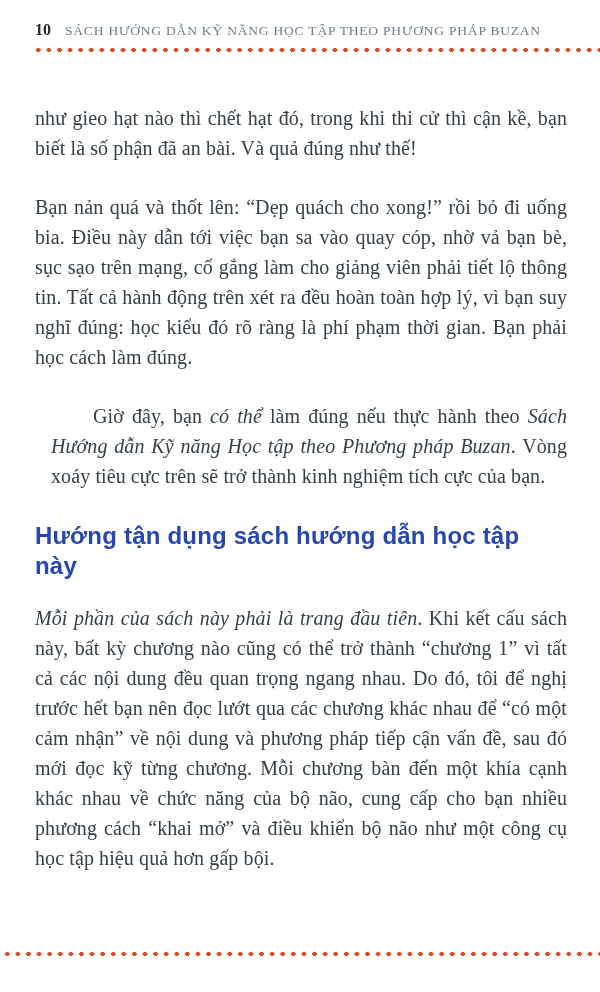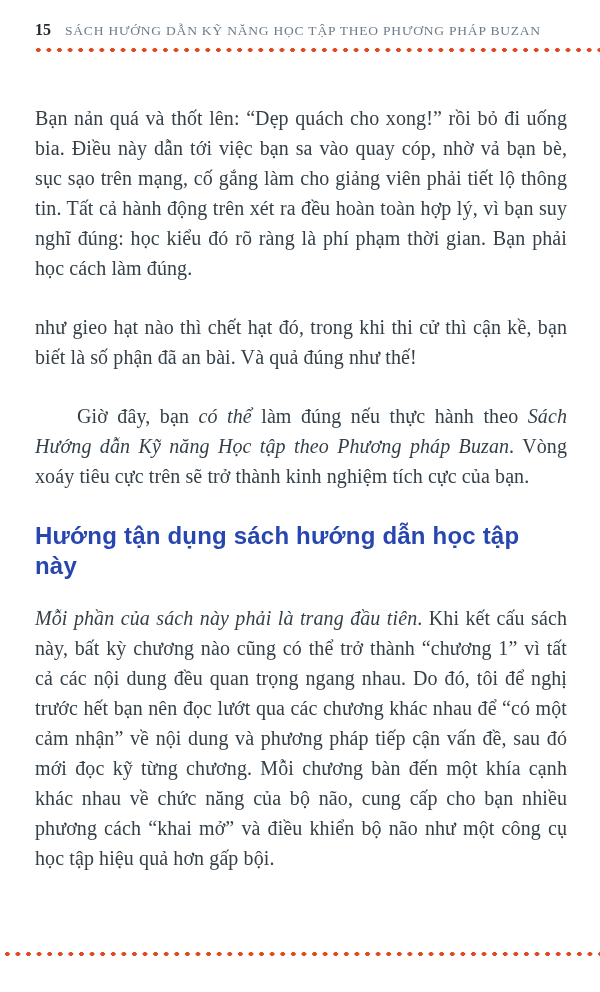--- a/index.html
+++ b/index.html
@@ -54,49 +54,49 @@
     right: 33px;
   }
   .content p {
     margin: 0 0 29px 0;
     font-size: 20px;
     line-height: 30px;
     color: #343f47;
     text-align: justify;
     letter-spacing: 0.1px;
   }
-  .content p.indent { text-indent: 42px; }
+  .content p.indent { text-indent: 42px; margin-left: 16px; }
   .content .it { font-style: italic; }
   .content h2 {
     margin: 30px 0 22px 0;
     font-family: "Liberation Sans", sans-serif;
     font-weight: bold;
     font-size: 24px;
     line-height: 30px;
     color: #2746b0;
     letter-spacing: 0.2px;
   }
 </style>
 </head>
 <body>
 
 <div class="page">
 
   <div class="header">
-    <span class="page-number">15</span>
+    <span class="page-number">10</span>
     <span class="running-title">SÁCH HƯỚNG DẪN KỸ NĂNG HỌC TẬP THEO PHƯƠNG PHÁP BUZAN</span>
   </div>
 
   <div class="dots dots-top"></div>
 
   <div class="content">
 
+    <p>như gieo hạt nào thì chết hạt đó, trong khi thi cử thì cận kề, bạn biết là số phận đã an bài. Và quả đúng như thế!</p>
+
     <p>Bạn nản quá và thốt lên: “Dẹp quách cho xong!” rồi bỏ đi uống bia. Điều này dẫn tới việc bạn sa vào quay cóp, nhờ vả bạn bè, sục sạo trên mạng, cố gắng làm cho giảng viên phải tiết lộ thông tin. Tất cả hành động trên xét ra đều hoàn toàn hợp lý, vì bạn suy nghĩ đúng: học kiểu đó rõ ràng là phí phạm thời gian. Bạn phải học cách làm đúng.</p>
-
-    <p>như gieo hạt nào thì chết hạt đó, trong khi thi cử thì cận kề, bạn biết là số phận đã an bài. Và quả đúng như thế!</p>
 
     <p class="indent"><span>Giờ đây, bạn </span><span class="it">có thể</span><span> làm đúng nếu thực hành theo </span><span class="it">Sách Hướng dẫn Kỹ năng Học tập theo Phương pháp Buzan</span><span>. Vòng xoáy tiêu cực trên sẽ trở thành kinh nghiệm tích cực của bạn.</span></p>
 
     <h2>Hướng tận dụng sách hướng dẫn học tập này</h2>
 
     <p><span class="it">Mỗi phần của sách này phải là trang đầu tiên</span><span>. Khi kết cấu sách này, bất kỳ chương nào cũng có thể trở thành “chương 1” vì tất cả các nội dung đều quan trọng ngang nhau. Do đó, tôi để nghị trước hết bạn nên đọc lướt qua các chương khác nhau để “có một cảm nhận” về nội dung và phương pháp tiếp cận vấn đề, sau đó mới đọc kỹ từng chương. Mỗi chương bàn đến một khía cạnh khác nhau về chức năng của bộ não, cung cấp cho bạn nhiều phương cách “khai mở” và điều khiển bộ não như một công cụ học tập hiệu quả hơn gấp bội.</span></p>
 
   </div>
 
   <div class="dots dots-bottom"></div>

